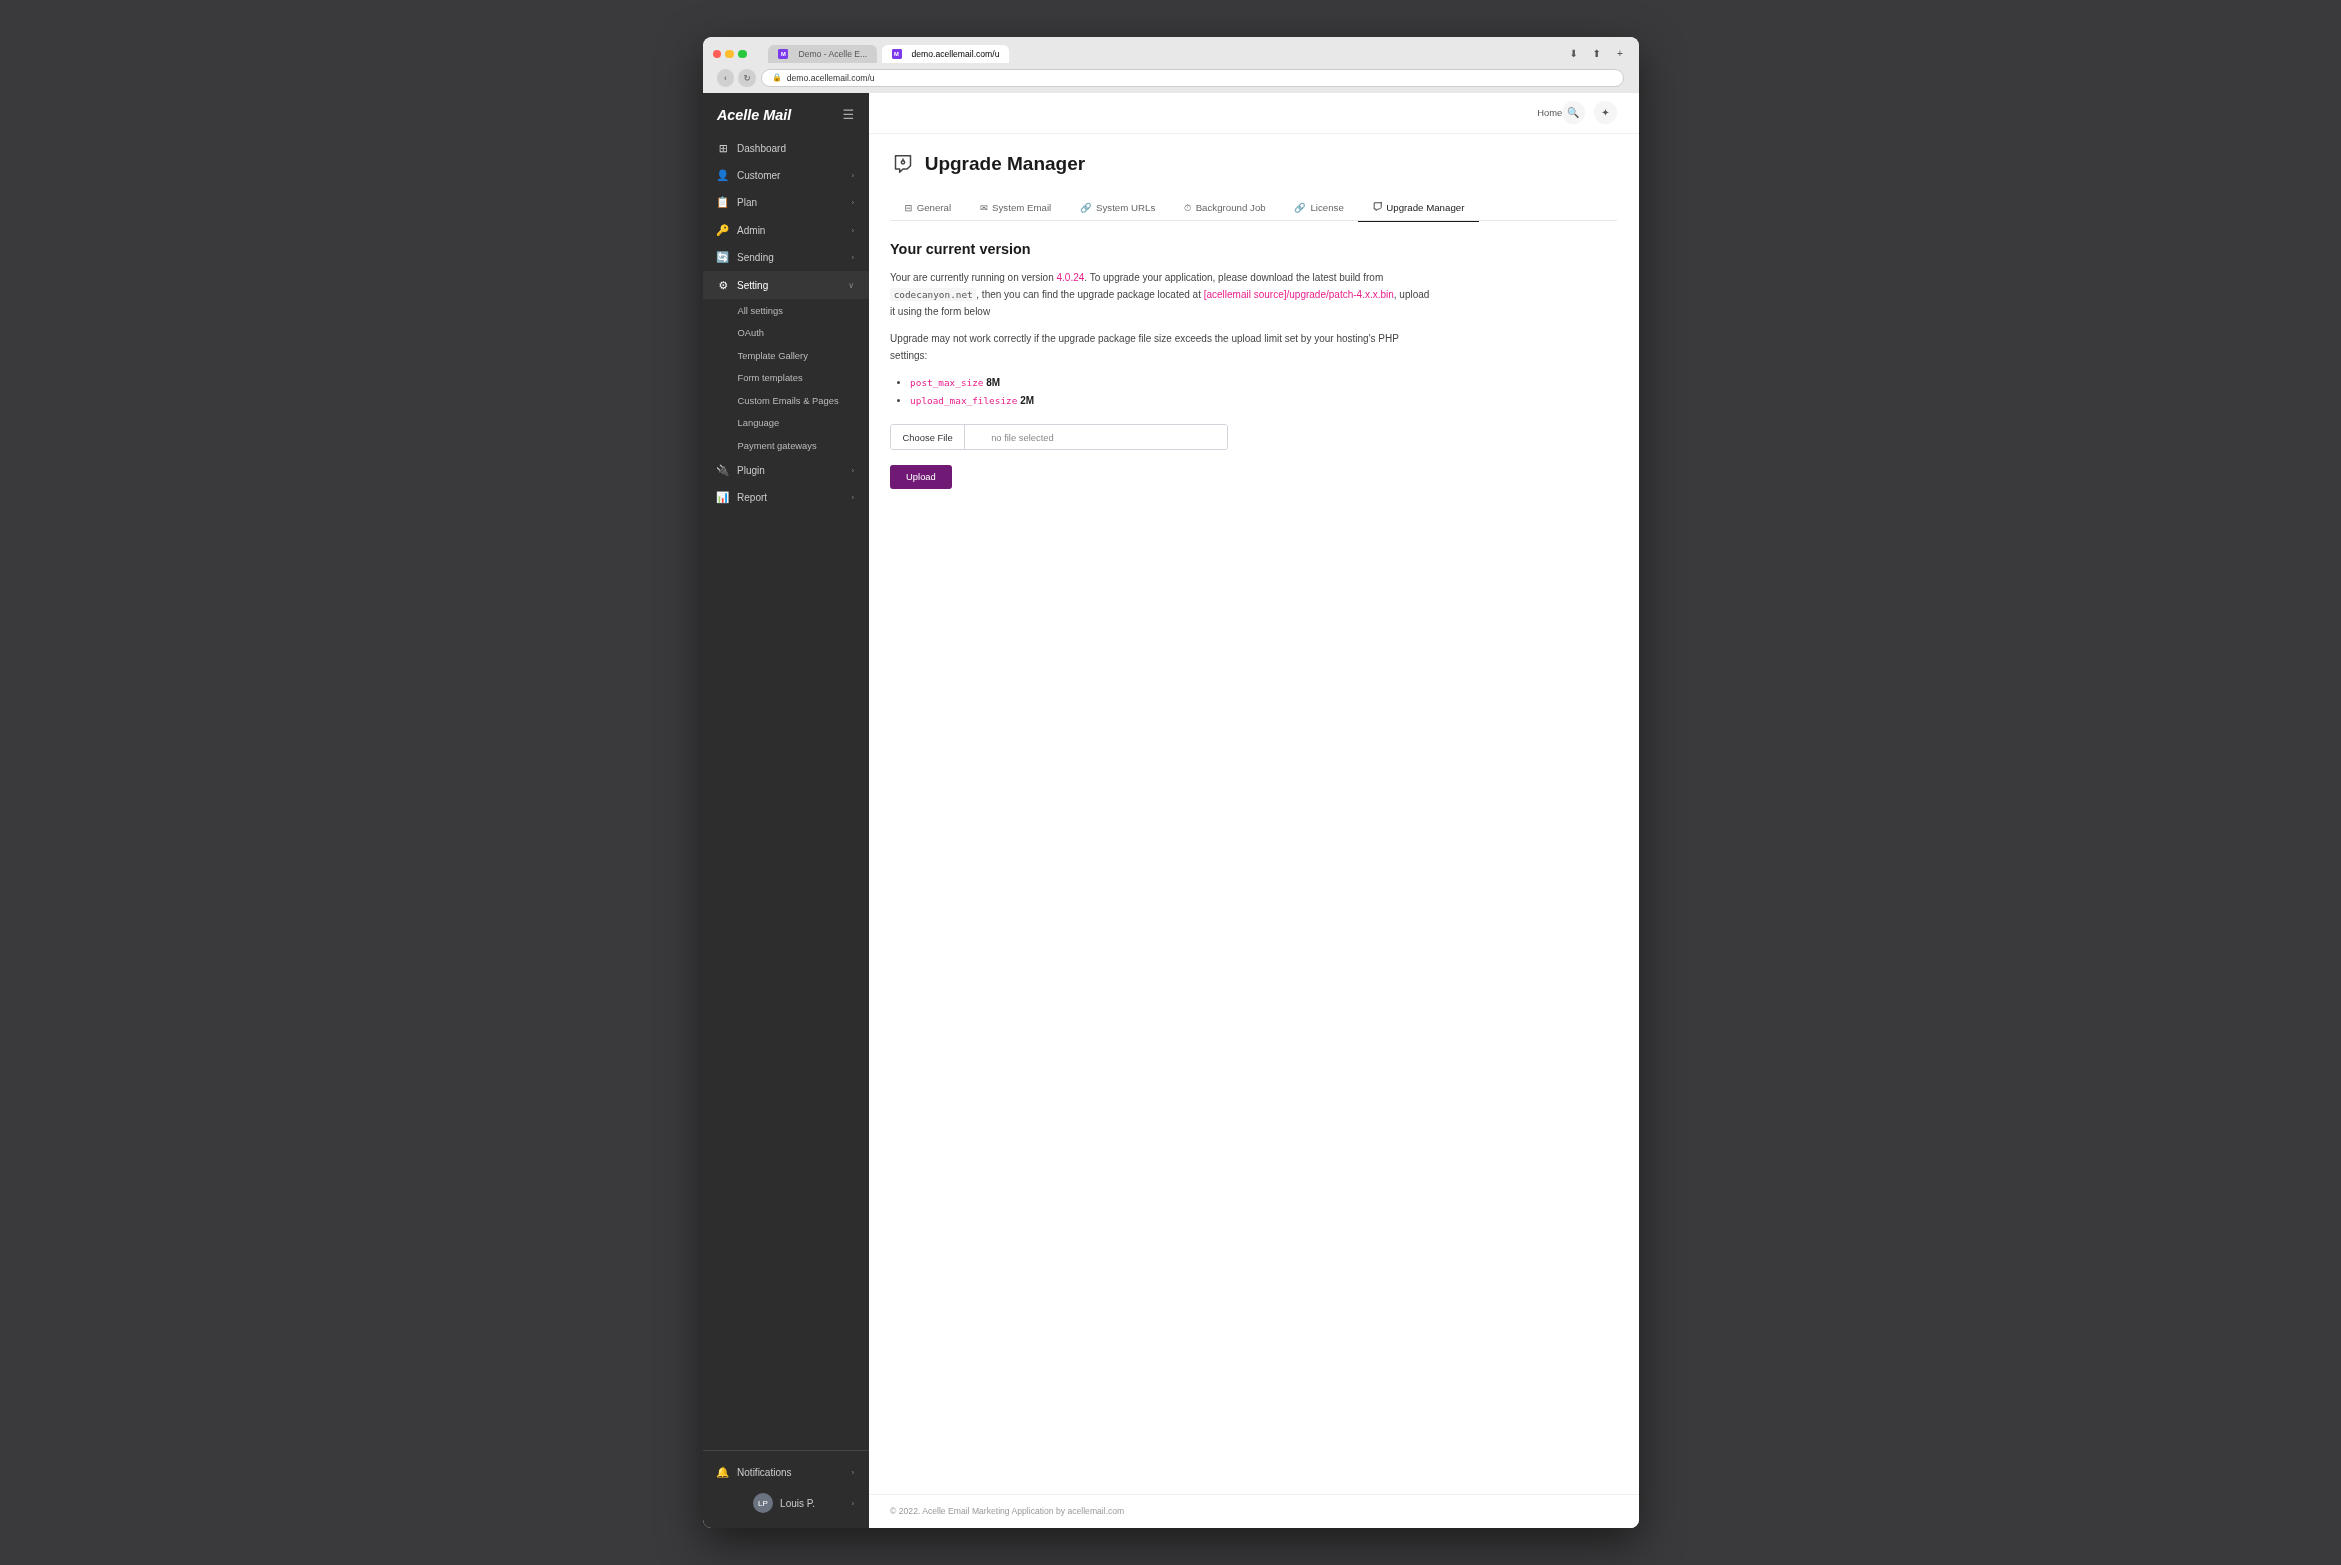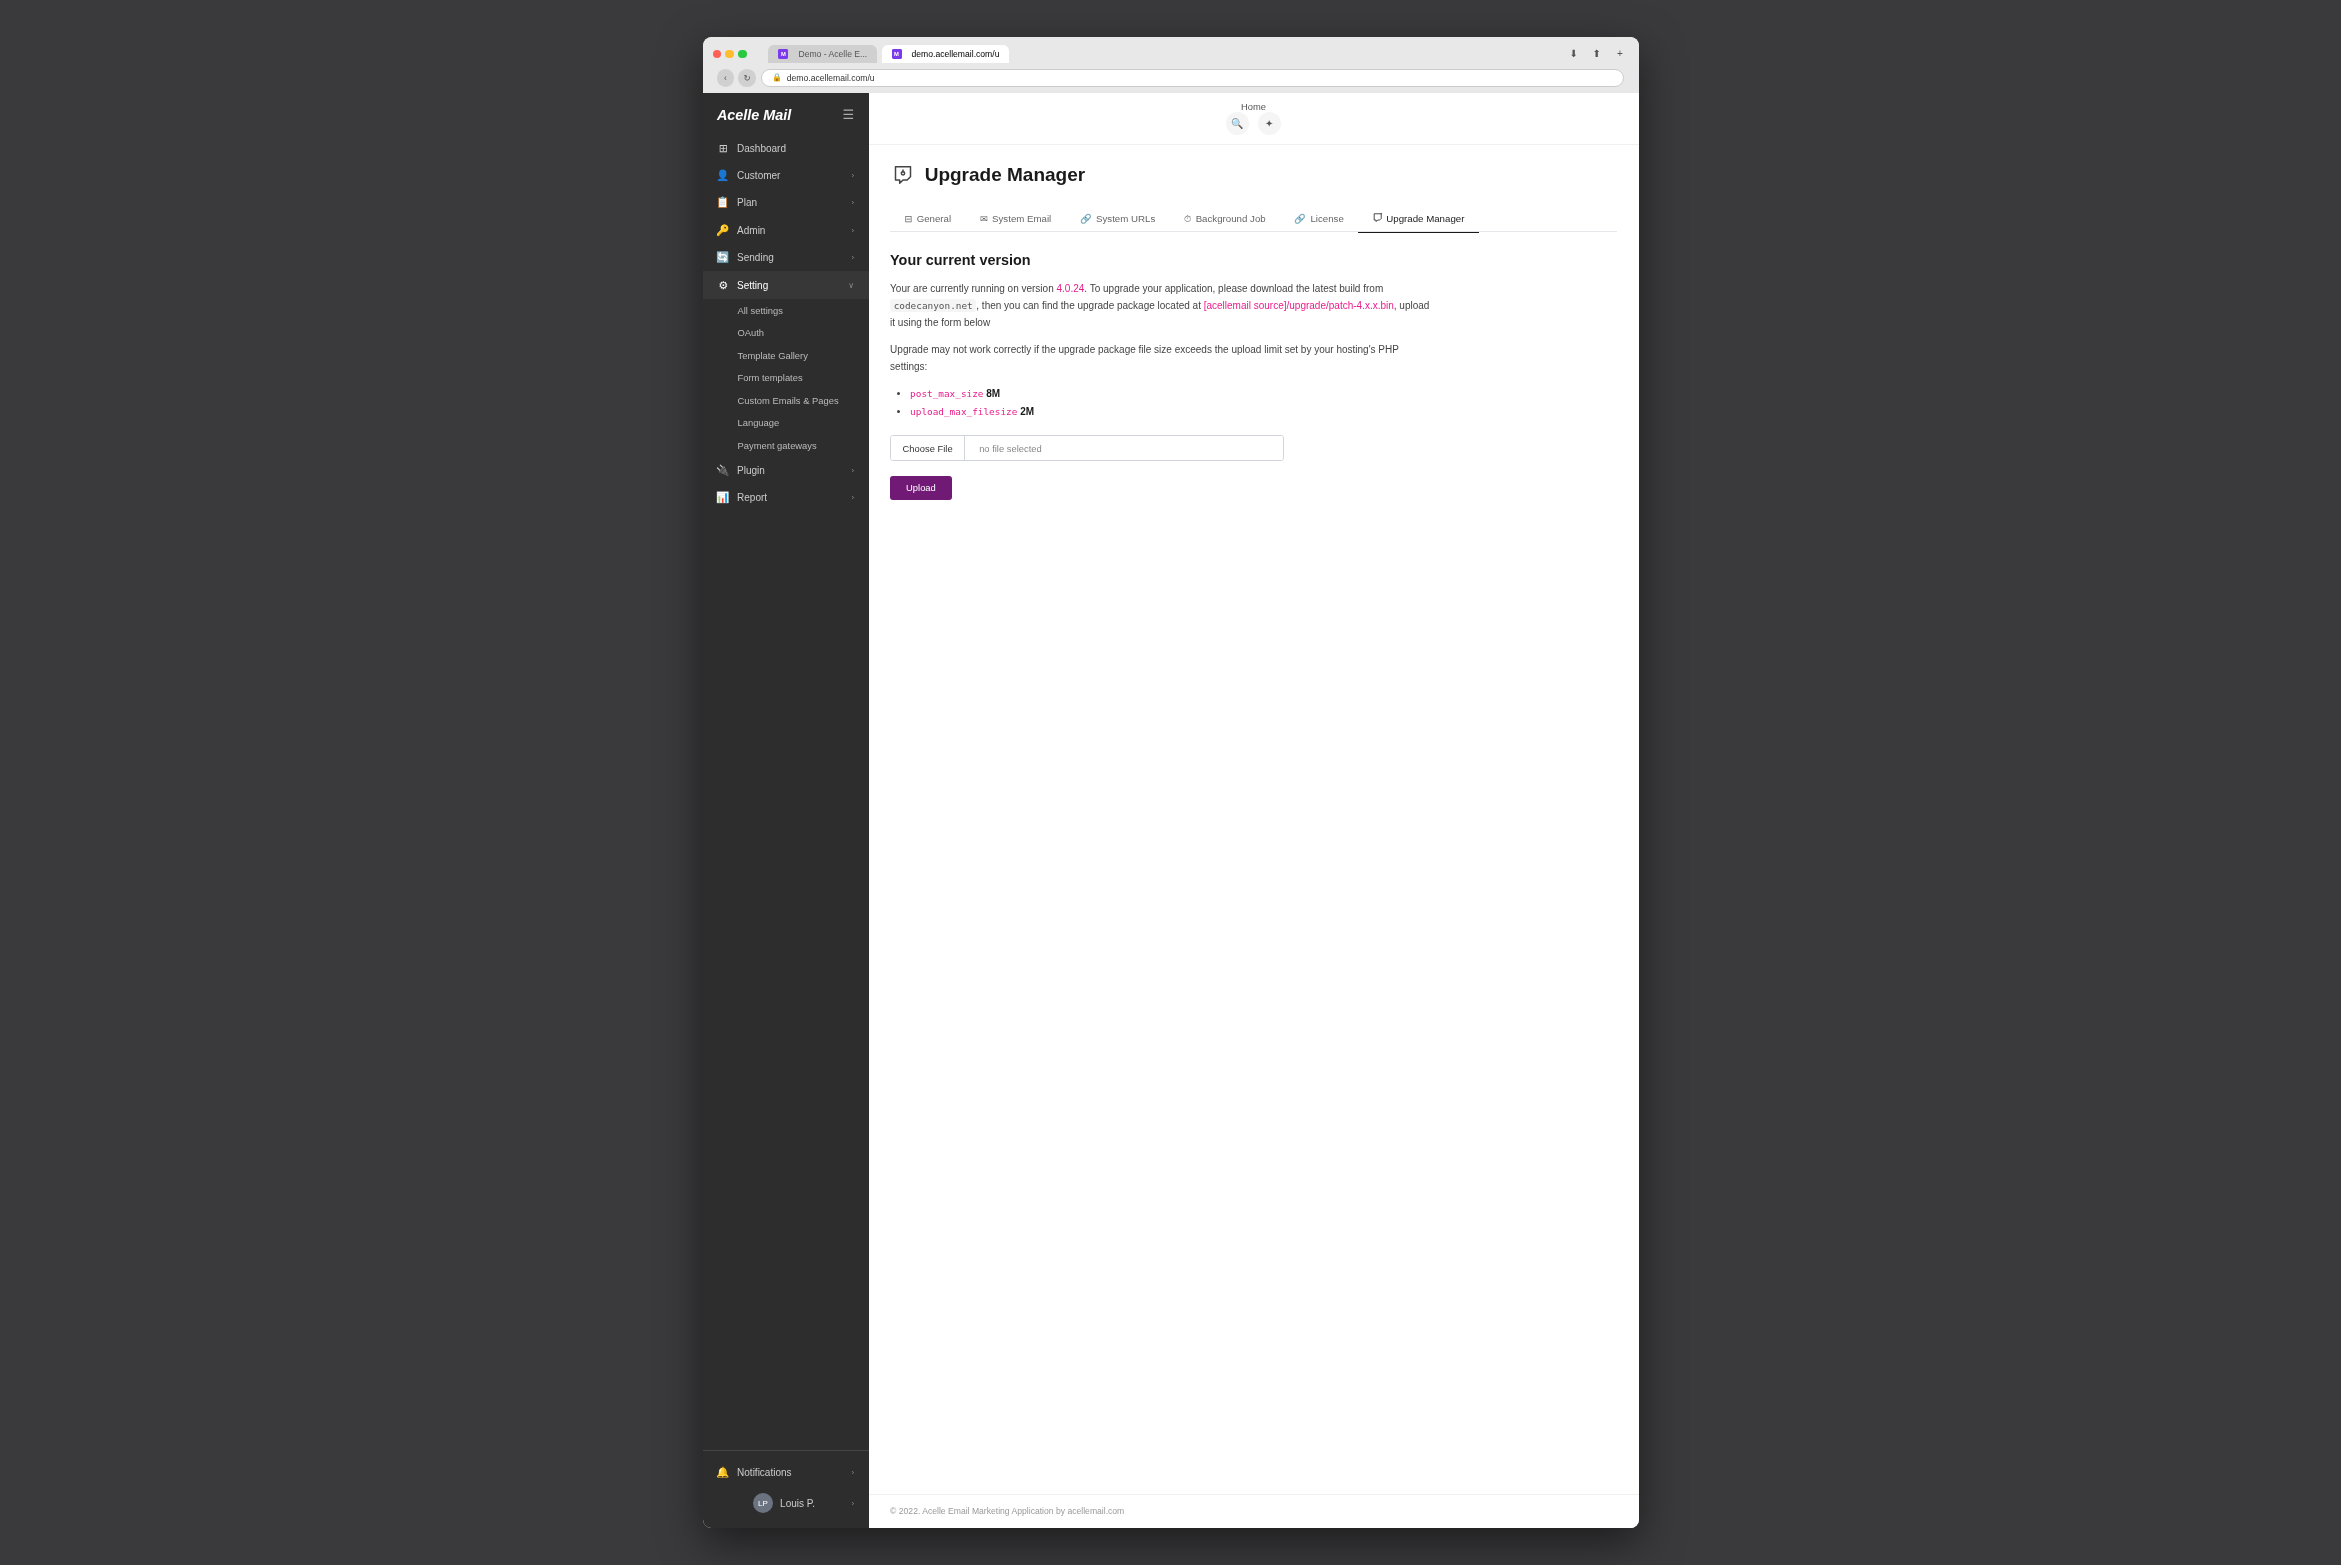--- a/index.html
+++ b/index.html
@@ -233,21 +233,20 @@
       overflow-y: auto;
       display: flex;
       flex-direction: column;
     }
     .main-header {
       display: flex;
       align-items: center;
       justify-content: flex-end;
       padding: 8.6px 21.6px;
       border-bottom: 0.7px solid #f0f0f0;
-      flex-direction: column;
     }
     .breadcrumb {
       font-size: 9.4px;
       color: #555;
     }
     .header-actions {
       display: flex;
       gap: 8.6px;
     }
     .header-btn {
@@ -345,26 +344,26 @@
       font-size: 10px;
       color: #444;
       line-height: 1.8;
     }
     .bullet-list li .code-inline { color: #e91e8c; background: transparent; padding: 0; }
     .bullet-list li strong { color: #1a1a1a; margin-top: 20px; }
     
     .file-upload-row {
       display: flex;
       align-items: center;
-      gap: 4px;
+      gap: 16px;
       margin-bottom: 14.4px;
       border: 0.7px solid #d1d5db;
       border-radius: 2.9px;
       overflow: hidden;
-      width: 394px;
+      width: 338px;
     }
     .choose-file-btn {
       padding: 6.5px 11.5px;
       background: #fff;
       border: none;
       border-right: 0.7px solid #d1d5db;
       font-size: 9.4px;
       color: #333;
       cursor: pointer;
       white-space: nowrap;

